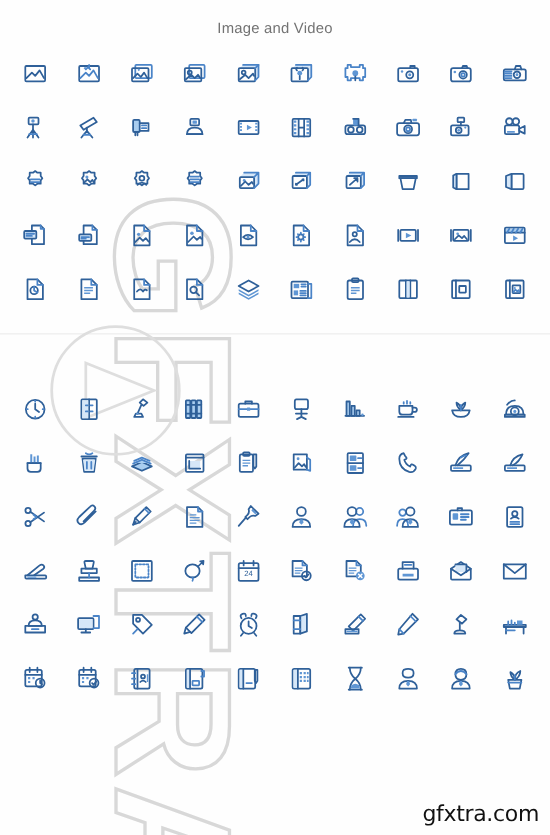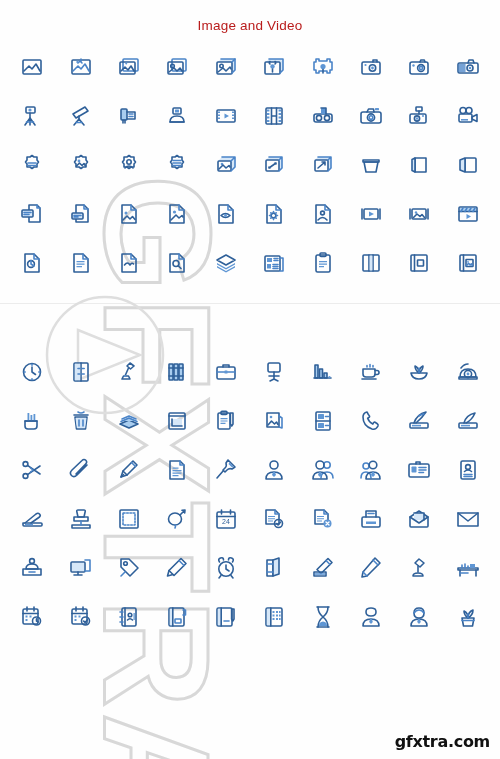--- a/index.html
+++ b/index.html
@@ -28,21 +28,21 @@
     stroke-width:3;
     letter-spacing:6px;
   }
   .wm-circle{fill:none;stroke:#dedede;stroke-width:2.5;}
   .wm-tri{fill:none;stroke:#dedede;stroke-width:2.5;}
 
   
   .section{position:relative;z-index:5;}
   .section-title{
     text-align:center;
-    color:#b91c1c;
+    color:#737373;
     font-size:13.5px;
     font-weight:normal;
     letter-spacing:.2px;
   }
   .divider{
     height:1px;background:#ececec;width:100%;
   }
 
   .grid{
     display:grid;
@@ -63,22 +63,22 @@
   .ln{fill:none;stroke:#2f6099;stroke-width:1.6;stroke-linecap:round;stroke-linejoin:round;}
   .ln2{fill:none;stroke:#4a84c8;stroke-width:1.6;stroke-linecap:round;stroke-linejoin:round;}
   .fl{fill:#a9cdef;stroke:none;}
   .fl2{fill:#5f96d4;stroke:none;}
   .fl3{fill:#d6e7f8;stroke:none;}
 
   
   .brand{
     position:absolute;
     right:10px;bottom:8px;
-    font-size:16px;
-    font-weight:bold;
+    font-size:20px;
+    font-weight:normal;
     color:#111111;
     letter-spacing:-0.3px;
     z-index:20;
     font-family:"DejaVu Sans", sans-serif;
   }
 </style>
 </head>
 <body>
 
 <div class="page">

